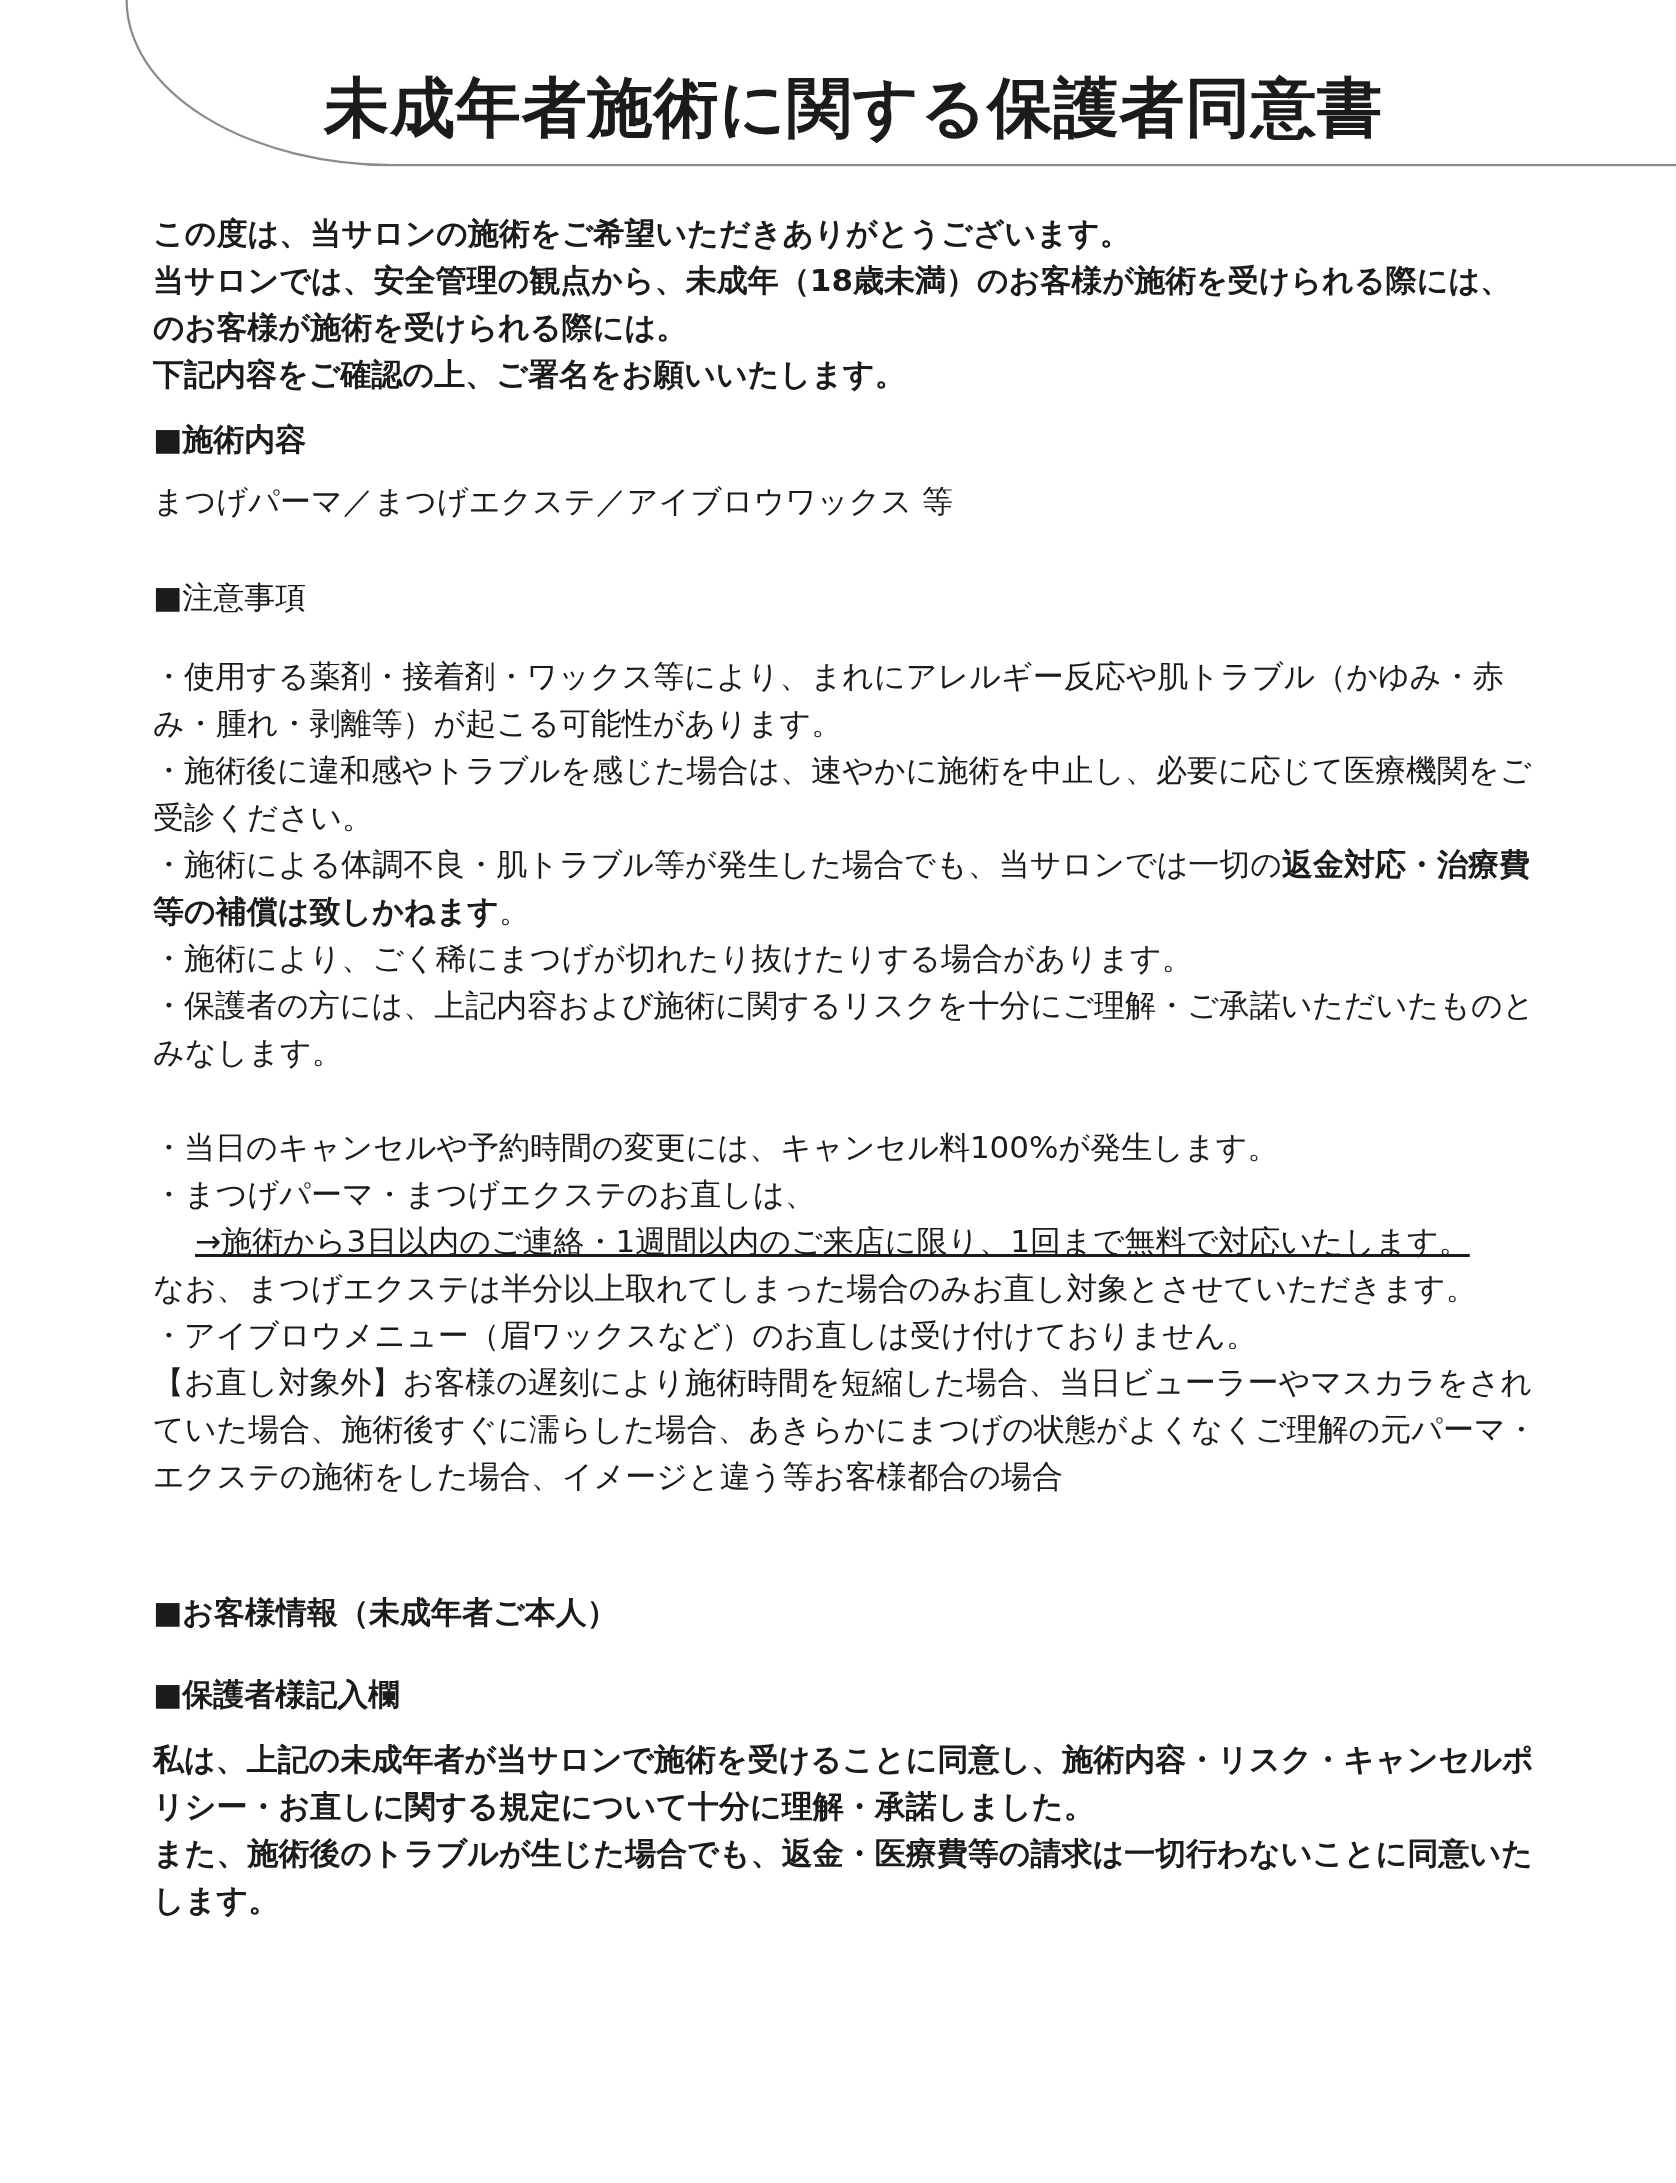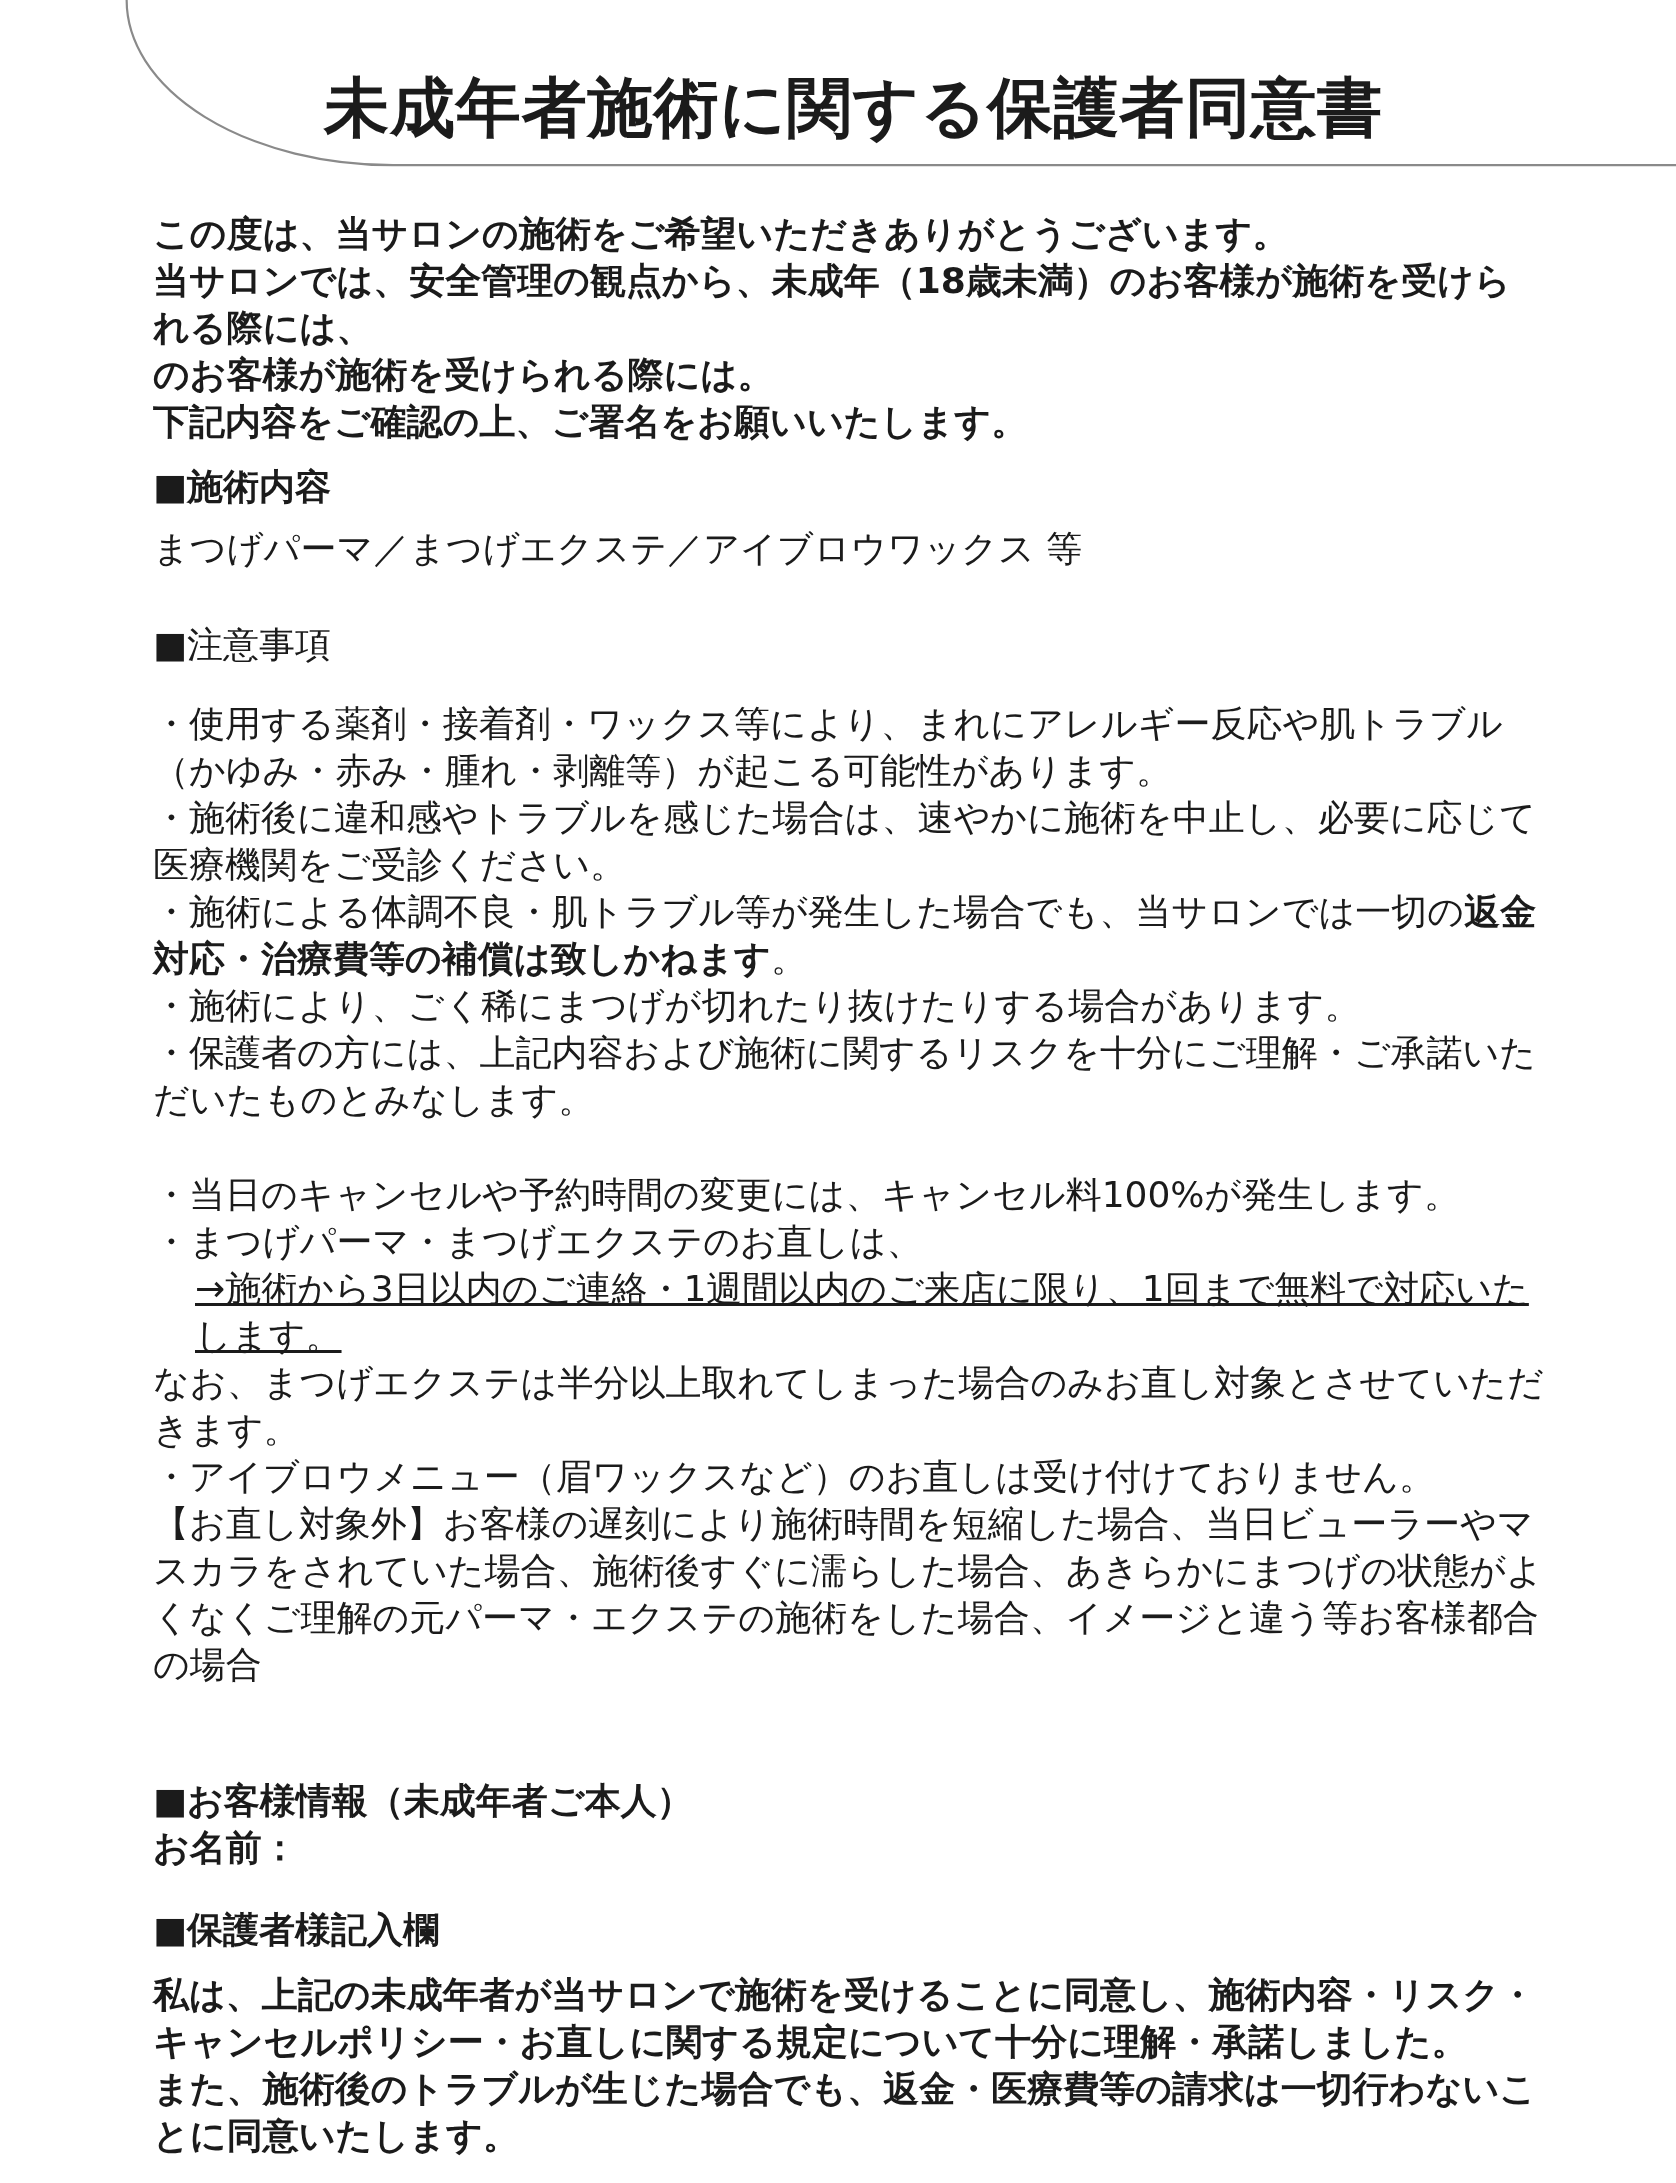--- a/index.html
+++ b/index.html
@@ -29,21 +29,21 @@
     letter-spacing: 0.9px;
     white-space: nowrap;
   }
   .body {
     position: absolute;
     top: 210px;
     left: 153px;
     width: 1393px;
   }
   .ln, .para {
-    font-size: 36px;
+    font-size: 31px;
     line-height: 47px;
     margin: 0;
     word-break: normal;
   }
   .b { font-weight: bold; }
   .indent { padding-left: 42px; text-decoration: underline; }
   .sp40 { height: 17.5px; } .sp36 { height: 15.7px; } .sp112 { height: 49px; }
   .sp74 { height: 32px; } .sp50 { height: 22px; } .sp60 { height: 26px; }
   .sp108 { height: 47px; } .sp96 { height: 42px; } .sp80 { height: 35px; }
   .sp100 { height: 44px; }
@@ -86,21 +86,20 @@
     <p class="para">・まつげパーマ・まつげエクステのお直しは、</p>
     <p class="para indent">→施術から3日以内のご連絡・1週間以内のご来店に限り、1回まで無料で対応いたします。</p>
     <p class="para">なお、まつげエクステは半分以上取れてしまった場合のみお直し対象とさせていただきます。</p>
     <p class="para">・アイブロウメニュー（眉ワックスなど）のお直しは受け付けておりません。</p>
     <p class="para">【お直し対象外】お客様の遅刻により施術時間を短縮した場合、当日ビューラーやマスカラをされていた場合、施術後すぐに濡らした場合、あきらかにまつげの状態がよくなくご理解の元パーマ・エクステの施術をした場合、イメージと違う等お客様都合の場合</p>
 
     <div class="sp108"></div>
 
     <div class="sp96"></div>
     <div class="ln b">■お客様情報（未成年者ご本人）</div>
-    <div class="ln b">お名前：</div>
 
     <div class="sp80"></div>
     <div class="ln b">■保護者様記入欄</div>
     <div class="sp40"></div>
     <p class="para b">私は、上記の未成年者が当サロンで施術を受けることに同意し、施術内容・リスク・キャンセルポリシー・お直しに関する規定について十分に理解・承諾しました。</p>
     <p class="para b">また、施術後のトラブルが生じた場合でも、返金・医療費等の請求は一切行わないことに同意いたします。</p>
 
     <div class="sp100"></div>
 
   </div>

